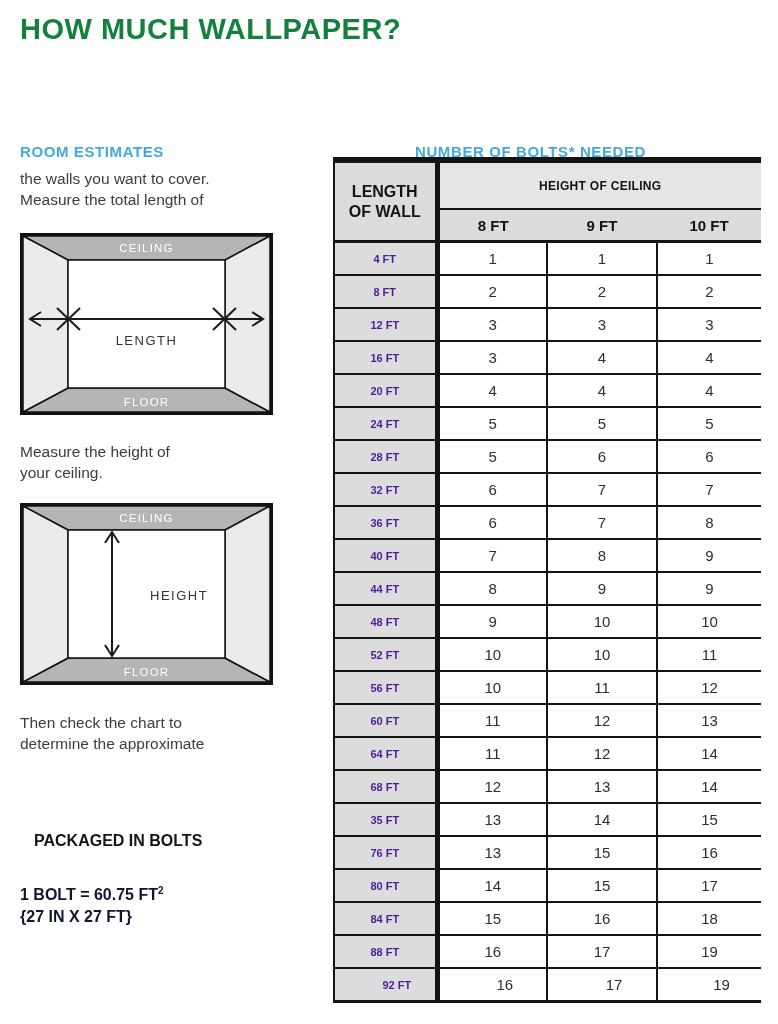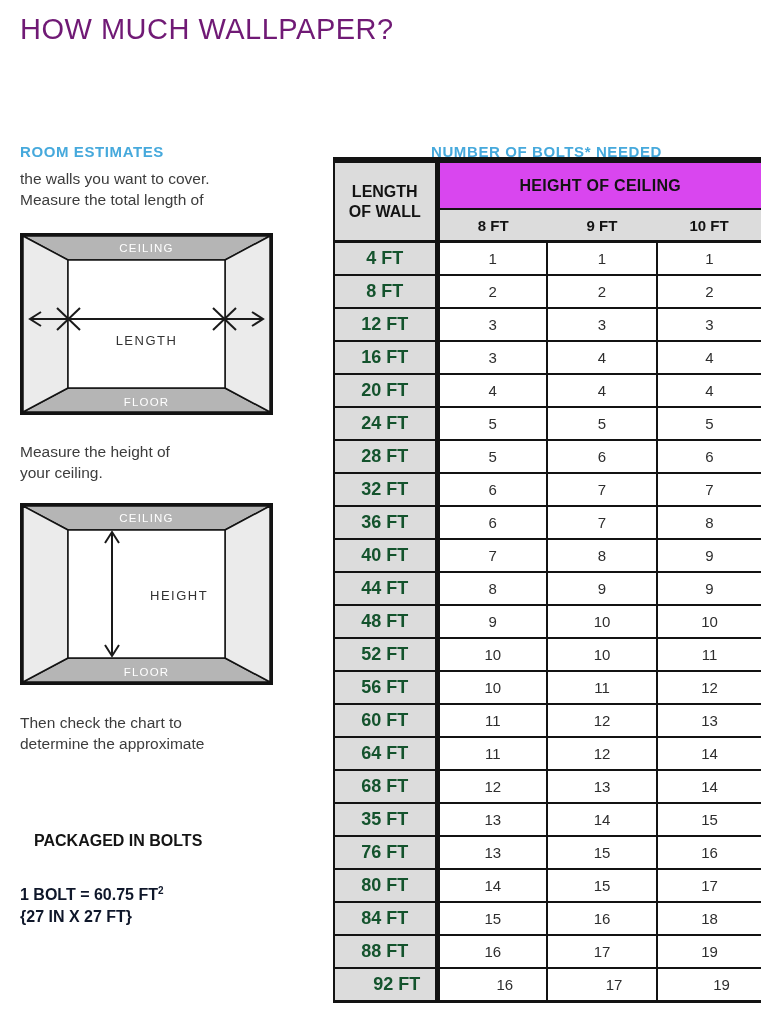--- a/index.html
+++ b/index.html
@@ -9,36 +9,36 @@
     height: 1024px;
     background: #ffffff;
     font-family: "Liberation Sans", sans-serif;
     overflow: hidden;
   }
   .page-title {
     position: absolute;
     left: 20px;
     top: 13px;
     font-size: 29px;
-    font-weight: normal;
+    font-weight: bold;
     letter-spacing: 0.5px;
-    color: #701a75;
+    color: #15803d;
     margin: 0;
   }
   .section-heading {
     position: absolute;
     font-size: 15px;
     font-weight: bold;
     letter-spacing: 0.6px;
     color: #46A9DC;
     margin-top: 12px;
   }
   #room-heading { left: 20px; top: 131px; }
   #table-heading {
-    left: 333px; top: 131px;
+    left: 317px; top: 131px;
     width: 427px;
     text-align: center;
   }
   .body-text {
     position: absolute;
     left: 20px;
     font-size: 15.5px;
     line-height: 21px;
     color: #3c3c3c;
   }
@@ -90,44 +90,44 @@
     background: #dcdcdc;
     border-left: 2px solid #131313;
     border-right: 5px solid #131313;
     border-bottom: 3px solid #131313;
     font-size: 16px;
     font-weight: bold;
     line-height: 20px;
     color: #131313;
   }
   .group-cell {
-    background: #d946ef;
+    background: #e5e5e5;
     border-bottom: 2px solid #131313;
     height: 45px;
-    font-size: 16px;
+    font-size: 12px;
     font-weight: bold;
     letter-spacing: 0.3px;
     color: #131313;
   }
   .sub-cell {
     background: #dcdcdc;
     border-bottom: 3px solid #131313;
     height: 30px;
     font-size: 15px;
     font-weight: bold;
     color: #131313;
   }
   .bolt-table tbody td { height: 31px; border-bottom: 2px solid #131313; }
   .bolt-table tbody td.rowlabel {
     background: #dcdcdc;
     border-left: 2px solid #131313;
     border-right: 5px solid #131313;
-    font-size: 18px;
-    font-weight: bold;
-    color: #14532d;
+    font-size: 11px;
+    font-weight: bold;
+    color: #4c1d95;
   }
   .bolt-table tbody td.val {
     border-left: 2px solid #131313;
     font-size: 15px;
     color: #2e2e2e;
     background: #ffffff;
   }
   .bolt-table tbody td.val:last-child { border-right: none; }
   .bolt-table tbody tr:last-child td { border-bottom: 3px solid #131313; padding-left: 24px; }
   

